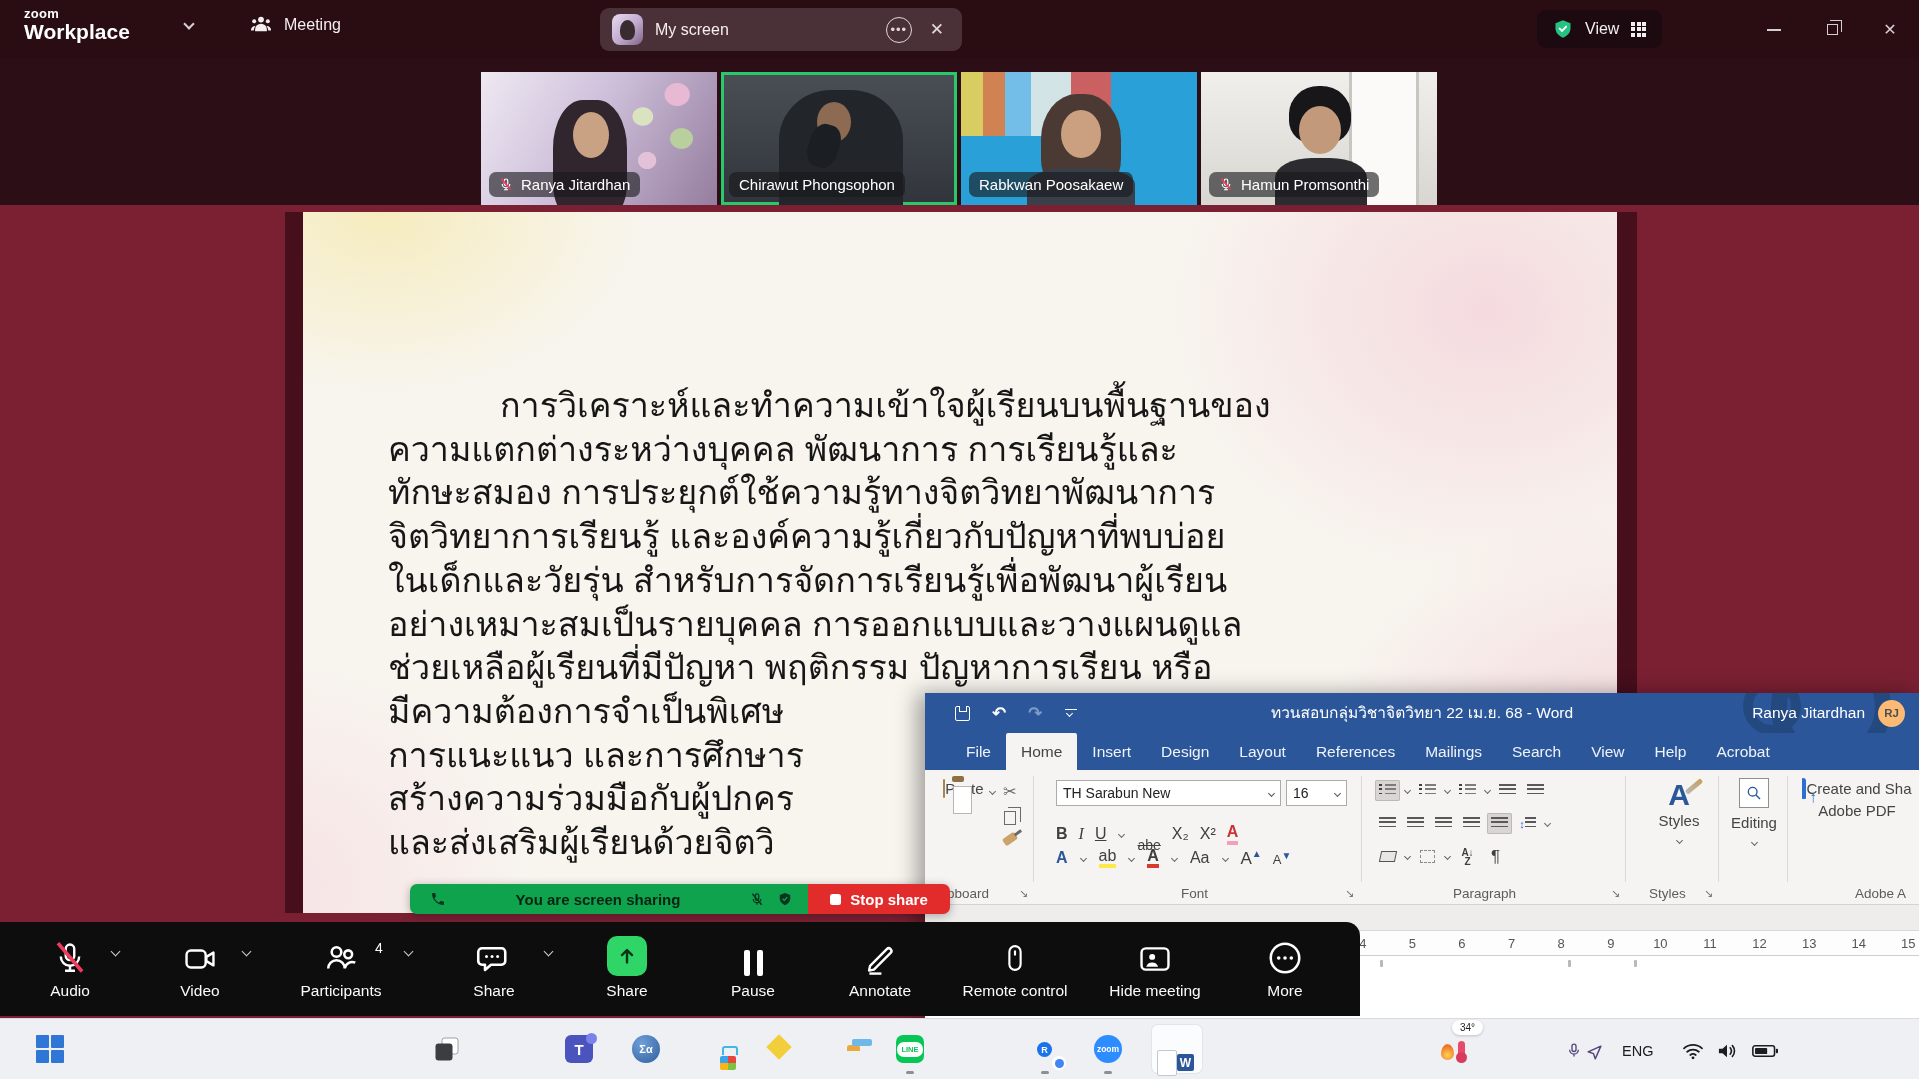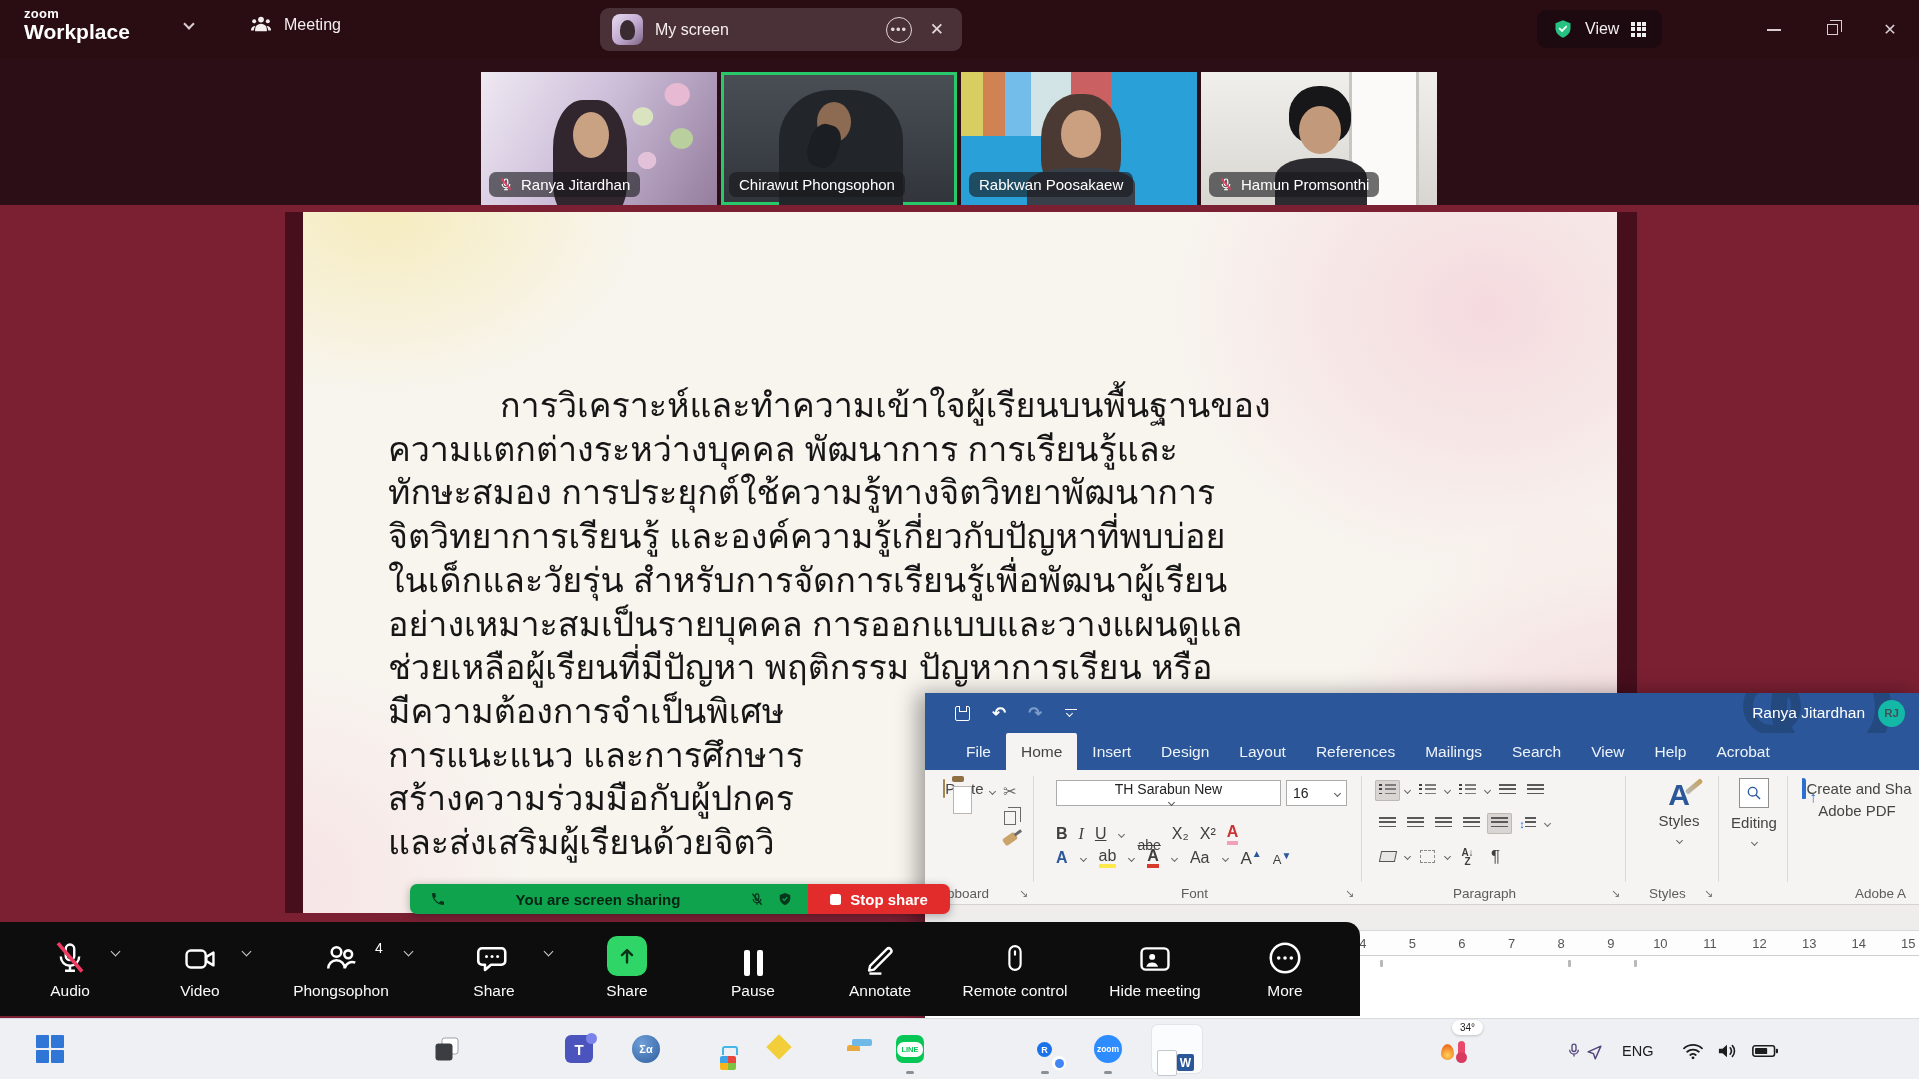--- a/index.html
+++ b/index.html
@@ -94,21 +94,21 @@
   .w-deco2 { position:absolute; right:118px; top:-16px; width:58px; height:58px; border:10px solid #24497f; border-radius:50%; }
   .qat { position:absolute; left:30px; top:0; height:40px; display:flex; align-items:center; gap:22px; }
   .qat-save { width:15px; height:15px; border:1.6px solid #fff; border-radius:2px; position:relative; }
   .qat-save::after { content:""; position:absolute; left:3px; top:-1px; width:6px; height:5px; background:#2b579a; border:1.6px solid #fff; border-top:none; }
   .qat-undo { font-size:17px; font-weight:700; }
   .qat-redo { font-size:17px; font-weight:700; color:#7e9cc9; }
   .qat-cust { width:12px; border-top:1.6px solid #fff; position:relative; height:8px; }
   .qat-cust .chv { width:5px; height:5px; border-width:1.6px; position:absolute; left:2px; top:1px; color:#fff; }
   .w-doc-title { position:absolute; left:50%; top:0; transform:translateX(-50%); line-height:40px; font-size:15.5px; white-space:nowrap; }
   .w-account { position:absolute; right:14px; top:0; height:40px; display:flex; align-items:center; gap:13px; font-size:15.5px; }
-  .w-avatar { width:27px; height:27px; border-radius:50%; background:#14b8a6; color:#4a4f54; font-size:11.5px; font-weight:700; display:flex; align-items:center; justify-content:center; }
+  .w-avatar { width:27px; height:27px; border-radius:50%; background:#fdba74; color:#4a4f54; font-size:11.5px; font-weight:700; display:flex; align-items:center; justify-content:center; }
   .w-tabs { position:absolute; left:0; top:40px; width:100%; height:37px; background:#2b579a; display:flex; align-items:stretch; padding-left:26px; }
   .w-tab { color:#eef3fa; font-size:15.5px; padding:0 15px; display:flex; align-items:center; }
   .w-tab.active { background:#f5f4f3; color:#444; border-radius:2px 2px 0 0; }
   .w-ribbon { position:absolute; left:0; top:77px; width:100%; height:135px; background:#f5f4f3; border-bottom:1px solid #d5d2cf; }
   .gdiv { position:absolute; top:6px; bottom:22px; width:1px; background:#dcdad7; }
   .glabel { position:absolute; bottom:3px; font-size:13.5px; color:#5c5c5c; }
   .glaunch { position:absolute; bottom:4px; font-size:11px; color:#777; }
   .paste { position:absolute; left:16px; top:10px; width:58px; text-align:center; color:#444; font-size:15px; }
   .clipicon { width:28px; height:36px; margin:0 auto 5px; background:#e3bc82; border:1px solid #a8854e; border-radius:3px; position:relative; }
   .clipicon::before { content:""; position:absolute; left:8px; top:-4px; width:12px; height:6px; background:#8d6f42; border-radius:2px; }
@@ -348,20 +348,21 @@
       <span class="w-deco1"></span>
       <span class="w-deco2"></span>
       <div class="qat">
         <span class="qat-save"></span>
         <span class="qat-undo">↶</span>
         <span class="qat-redo">↷</span>
         <span class="qat-cust">
             <span class="chv"></span>
           </span>
       </div>
+      <span class="w-doc-title">ทวนสอบกลุ่มวิชาจิตวิทยา 22 เม.ย. 68  -  Word</span>
       <div class="w-account">
         <span>Ranya Jitardhan</span>
         <span class="w-avatar">RJ</span>
       </div>
     </div>
     <div class="w-tabs">
       <span class="w-tab">File</span>
       <span class="w-tab active">Home</span>
       <span class="w-tab">Insert</span>
       <span class="w-tab">Design</span>
@@ -380,21 +381,21 @@
         <span>Paste</span>
         <span class="chv cv9" style="display:inline-block;"></span>
       </div>
       <div class="clip-col">
         <span>✂</span>
         <span class="copy-ic"></span>
         <span class="brush-ic"></span>
       </div>
       <span class="gdiv" style="left:108px;"></span>
 
-      <div class="fsel" style="left:131px; width:225px;flex-direction:column;">
+      <div class="fsel" style="left:131px; width:225px;">
         <span>TH Sarabun New</span>
           <span class="chv"></span>
       </div>
       <div class="fsel" style="left:361px; width:61px;">
         <span>16</span>
           <span class="chv"></span>
       </div>
       <div class="frow" style="left:131px; top:45px;">
         <b class="fb">B</b>
         <i class="fb" style="font-family:'Liberation Serif',serif;">I</i>
@@ -586,21 +587,21 @@
       <span class="ic">
         <svg width="36" height="36" viewBox="0 0 24 24">
             <g stroke="#fff" stroke-width="1.7" fill="none">
               <circle cx="9" cy="8" r="3.2"></circle>
               <path d="M3.5 19a5.5 5.5 0 0 1 11 0"></path>
               <circle cx="16.8" cy="9.5" r="2.6"></circle>
               <path d="M14.6 18.7a4.9 4.9 0 0 1 6.9-3.6"></path>
             </g>
           </svg>
       </span>
-      <span class="lbl">Phongsophon</span>
+      <span class="lbl">Participants</span>
     </div>
     <span class="pbadge" style="left:375px; top:18px;">4</span>
     <span class="zchv" style="left:405px;"></span>
     <div class="zbtn" style="left:494px;">
       <span class="ic">
         <svg width="36" height="36" viewBox="0 0 24 24">
             <path d="M4 5.5h13a2.5 2.5 0 0 1 2.5 2.5v6a2.5 2.5 0 0 1-2.5 2.5H10l-4 3.5v-3.5H4A2.5 2.5 0 0 1 1.5 14V8A2.5 2.5 0 0 1 4 5.5z" stroke="#fff" stroke-width="1.7" fill="none" stroke-linejoin="round"></path>
             <circle cx="7" cy="11" r="1" fill="#fff"></circle>
             <circle cx="10.7" cy="11" r="1" fill="#fff"></circle>
             <circle cx="14.4" cy="11" r="1" fill="#fff"></circle>

